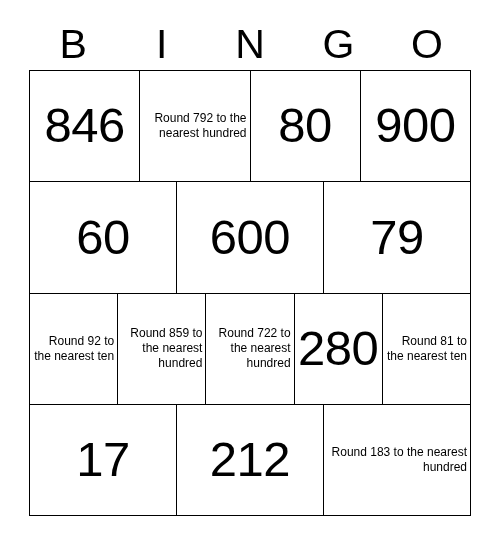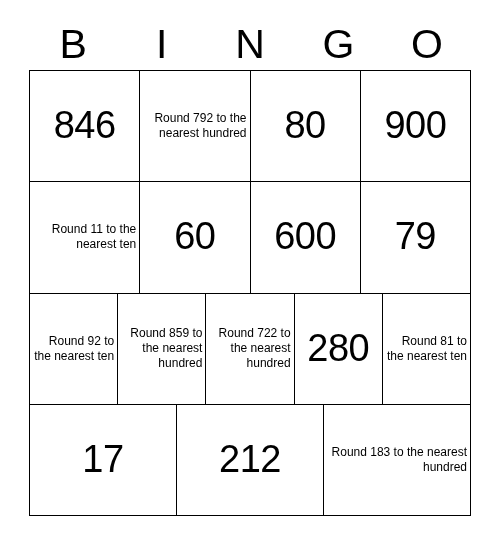--- a/index.html
+++ b/index.html
@@ -63,21 +63,21 @@
     display: flex;
     align-items: center;
     justify-content: center;
     text-align: center;
     padding: 2px 3px;
     overflow: hidden;
     color: #000000;
     background: #ffffff;
   }
   .cell.num {
-    font-size: 38px;
+    font-size: 49px;
     line-height: 1.05;
     letter-spacing: -0.5px;
   }
   .cell.prompt {
     font-size: 12px;
     line-height: 1.25;
     text-align: right;
   }
   .cell-text {
     display: block;
@@ -108,23 +108,20 @@
         </div>
       <div class="cell num">
           <span class="cell-text">80</span>
         </div>
       <div class="cell num">
           <span class="cell-text">900</span>
         </div>
     </div>
 
     <div class="grid-row">
-      <div class="cell prompt">
-          <span class="cell-text">Round 11 to the nearest ten</span>
-        </div>
       <div class="cell num">
           <span class="cell-text">60</span>
         </div>
       <div class="cell num">
           <span class="cell-text">600</span>
         </div>
       <div class="cell num">
           <span class="cell-text">79</span>
         </div>
     </div>

